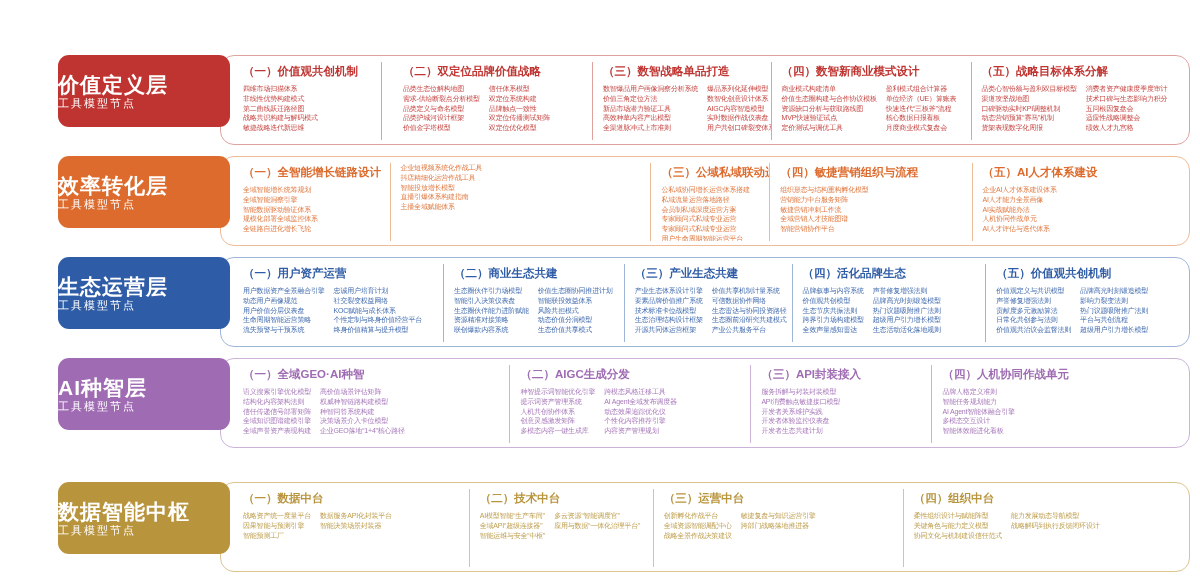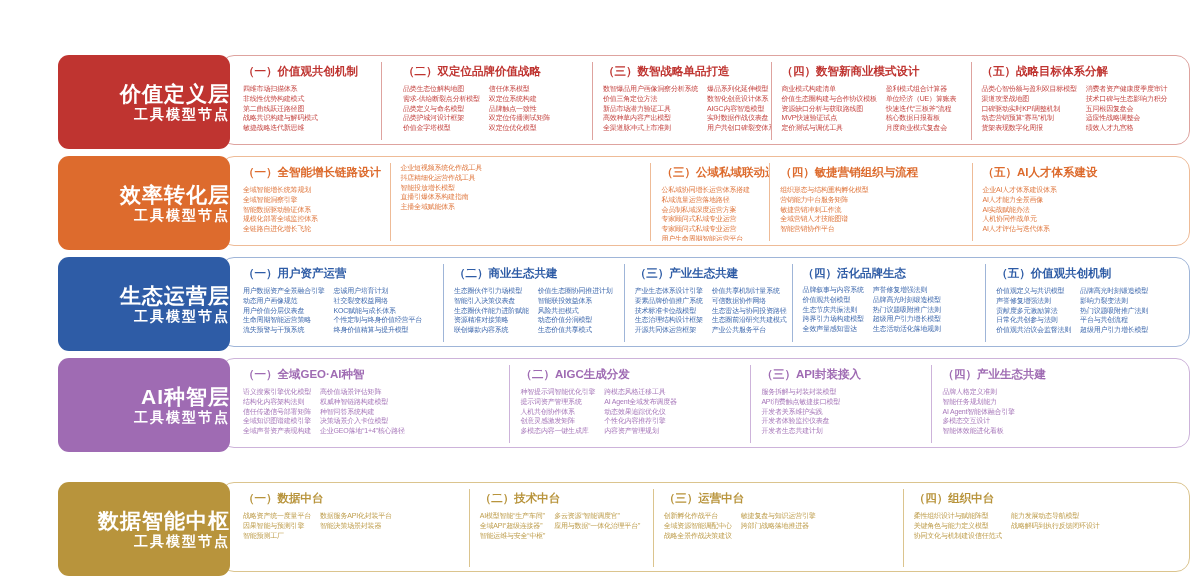--- a/index.html
+++ b/index.html
@@ -4,26 +4,26 @@
 <style>
   html,body{margin:0;padding:0;}
   body{
     width:1200px;height:581px;background:#ffffff;position:relative;overflow:hidden;
     font-family:"Liberation Sans","DejaVu Sans",sans-serif;
   }
   .board{position:absolute;left:58px;top:55px;width:1132px;}
   .row{position:relative;height:90px;margin-bottom:11px;padding-left:162px;box-sizing:border-box;}
   .row.last{margin-top:34px;}
   .row-label{
-    position:absolute;left:0;top:0;width:172px;height:94px;border-radius:11px;
+    position:absolute;left:0;top:0;width:172px;height:72px;border-radius:11px;
     background:var(--c);color:#fff;display:flex;flex-direction:column;
-    align-items:flex-end;justify-content:center;gap:3px;z-index:2;
+    align-items:flex-start;justify-content:center;gap:3px;z-index:2;
   }
   .row-title{font-size:21px;font-weight:bold;letter-spacing:1px;line-height:1;}
-  .row-sub{font-size:14px;letter-spacing:2px;line-height:1;font-weight:bold;}
+  .row-sub{font-size:11px;letter-spacing:2px;line-height:1;}
   .row-body{
     height:100%;border:1.3px solid var(--cb);border-radius:14px;box-sizing:border-box;
     display:flex;align-items:stretch;padding:6px 10px 4px 20px;background:#fff;
   }
   .section{box-sizing:border-box;padding:0 6px 0 10px;min-width:0;overflow:hidden;}
   .section:first-child{padding-left:2px;}
   .section + .section{border-left:1px solid var(--cb);}
   .sec-title{
     font-size:11.5px;font-weight:bold;color:var(--c);
     margin:2px 0 5px;white-space:nowrap;letter-spacing:0;
@@ -35,21 +35,21 @@
     white-space:nowrap;letter-spacing:-0.2px;
   }
   
   .r1 .section:nth-child(1){flex:15.5 1 0;} .r1 .section:nth-child(2){flex:21.5 1 0;padding-left:21px;}
   .r1 .section:nth-child(3){flex:19 1 0;}   .r1 .section:nth-child(4){flex:21.5 1 0;}
   .r1 .section:nth-child(5){flex:22.5 1 0;}
   .r2 .section:nth-child(1){flex:16.3 1 0;} .r2 .section:nth-child(2){flex:28.3 1 0;}
   .r2 .section:nth-child(3){flex:11.8 1 0;} .r2 .section:nth-child(4){flex:21.5 1 0;}
   .r2 .section:nth-child(5){flex:22.1 1 0;}
   .r3 .section:nth-child(1){flex:22.5 1 0;} .r3 .section:nth-child(2){flex:19 1 0;}
-  .r3 .section:nth-child(3){flex:17.5 1 0;} .r3 .section:nth-child(4){flex:20.5 1 0;font-family:Liberation Serif, serif;}
+  .r3 .section:nth-child(3){flex:17.5 1 0;} .r3 .section:nth-child(4){flex:20.5 1 0;}
   .r3 .section:nth-child(5){flex:20.5 1 0;}
   .r4 .section:nth-child(1){flex:23.5 1 0;} .r4 .section:nth-child(2){flex:20.2 1 0;}
   .r4 .section:nth-child(3){flex:14.8 1 0;} .r4 .section:nth-child(4){flex:20.8 1 0;}
   .r4 .section:nth-child(5){flex:20.8 1 0;}
   .r5 .section:nth-child(1){flex:25 1 0;}   .r5 .section:nth-child(2){flex:19 1 0;}
   .r5 .section:nth-child(3){flex:26.5 1 0;} .r5 .section:nth-child(4){flex:29.5 1 0;}
 </style>
 </head>
 <body>
 
@@ -371,21 +371,21 @@
             <div class="col">
               <div class="item">服务拆解与封装封装模型</div>
               <div class="item">API消费触点敏捷接口模型</div>
               <div class="item">开发者关系维护实践</div>
               <div class="item">开发者体验监控仪表盘</div>
               <div class="item">开发者生态共建计划</div>
             </div>
           </div>
         </div>
         <div class="section">
-          <div class="sec-title">（四）产业生态共建</div>
+          <div class="sec-title">（四）人机协同作战单元</div>
           <div class="cols">
             <div class="col">
               <div class="item">品牌人格定义准则</div>
               <div class="item">智能任务规划能力</div>
               <div class="item">AI Agent智能体融合引擎</div>
               <div class="item">多模态交互设计</div>
               <div class="item">智能体效能进化看板</div>
             </div>
           </div>
         </div>

